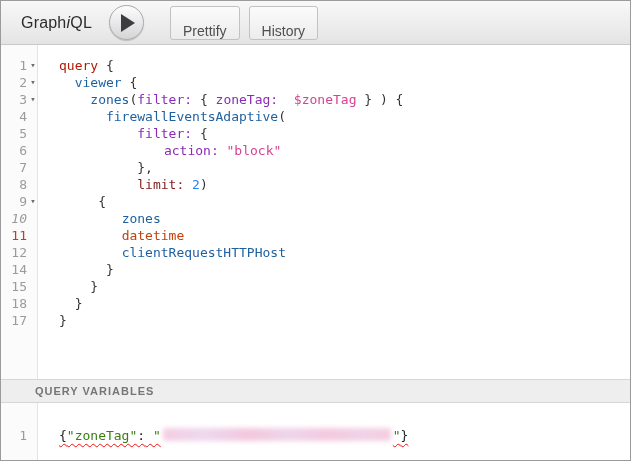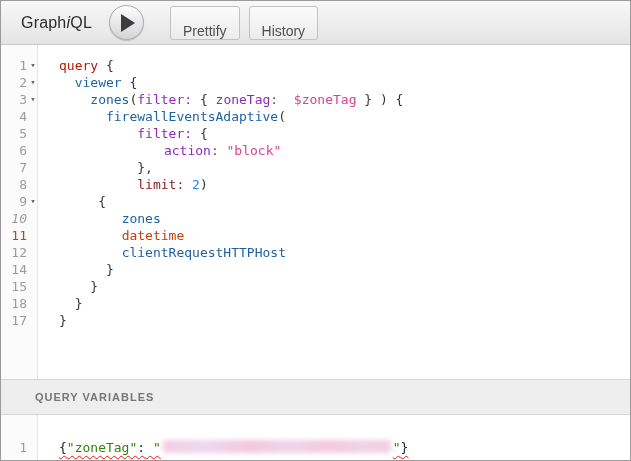--- a/index.html
+++ b/index.html
@@ -60,21 +60,21 @@
   .cm-line { display: flex; position: relative; height: 17px; }
   .ln { width: 26px; flex: none; text-align: right; color: #9b9b9b; }
   .fold {
     width: 12px; flex: none; text-align: center;
     font-size: 9px; line-height: 17px; color: #6d6d6d; cursor: pointer;
   }
   .code { white-space: pre; padding-left: 20px; color: #333; }
   .query-editor { flex: none; height: 334px; padding-top: 12px; }
   
   .var-title-bar {
-    flex: none; height: 36px;
+    flex: none; height: 24px;
     background: #eeeeee;
     border-top: 1px solid #d6d6d6; border-bottom: 1px solid #d6d6d6;
     display: flex; align-items: center;
     cursor: row-resize;
   }
   .var-title {
     margin-left: 34px; font-size: 11px; font-weight: bold;
     letter-spacing: 1px; color: #767676;
   }
   .var-editor { flex: 1; padding-top: 24px; }

